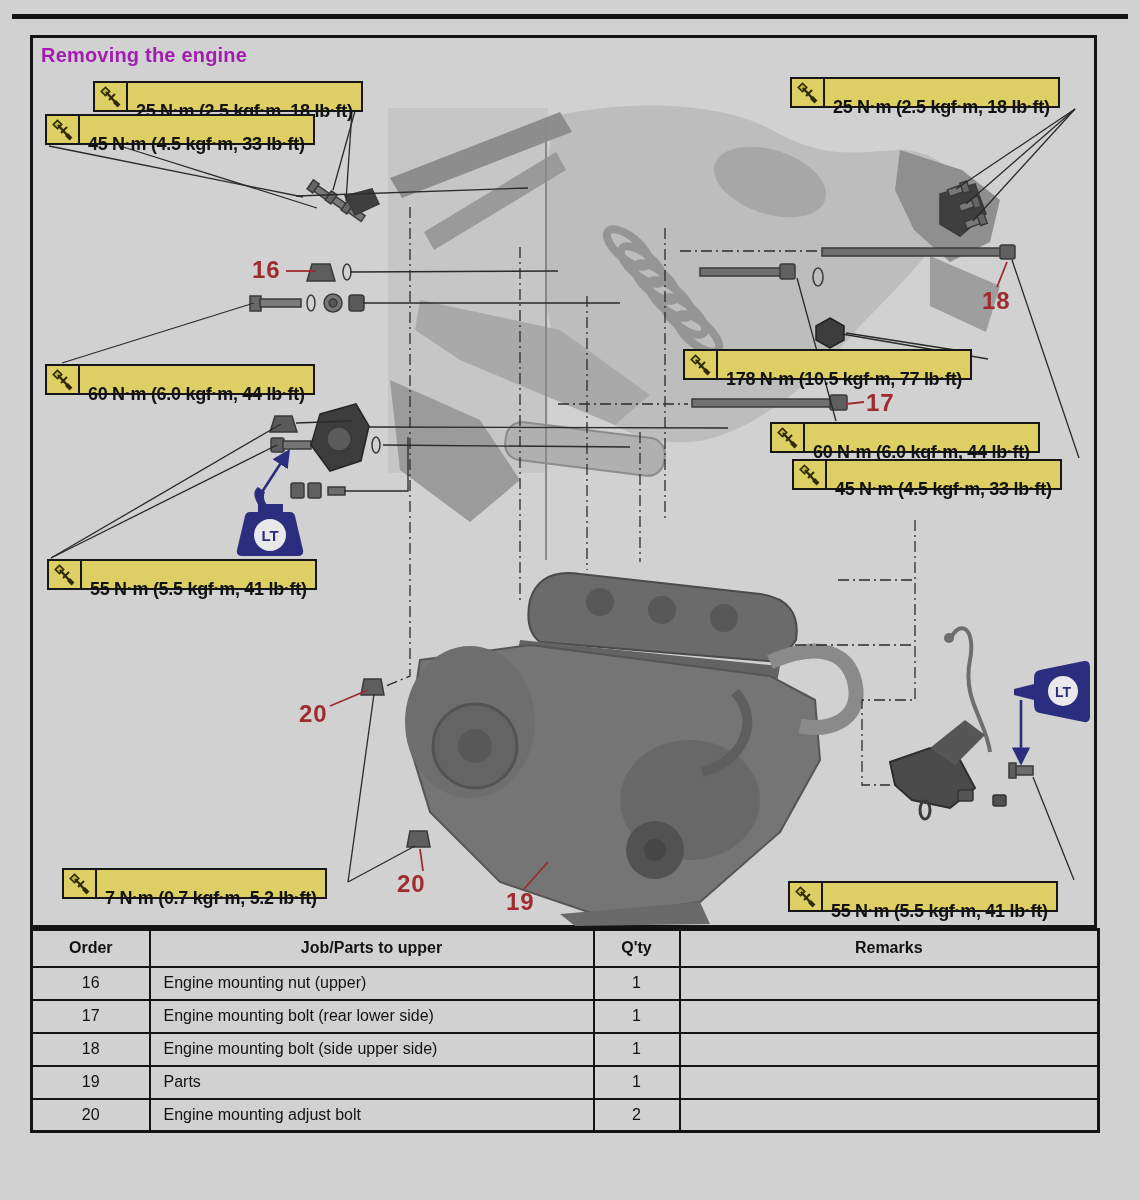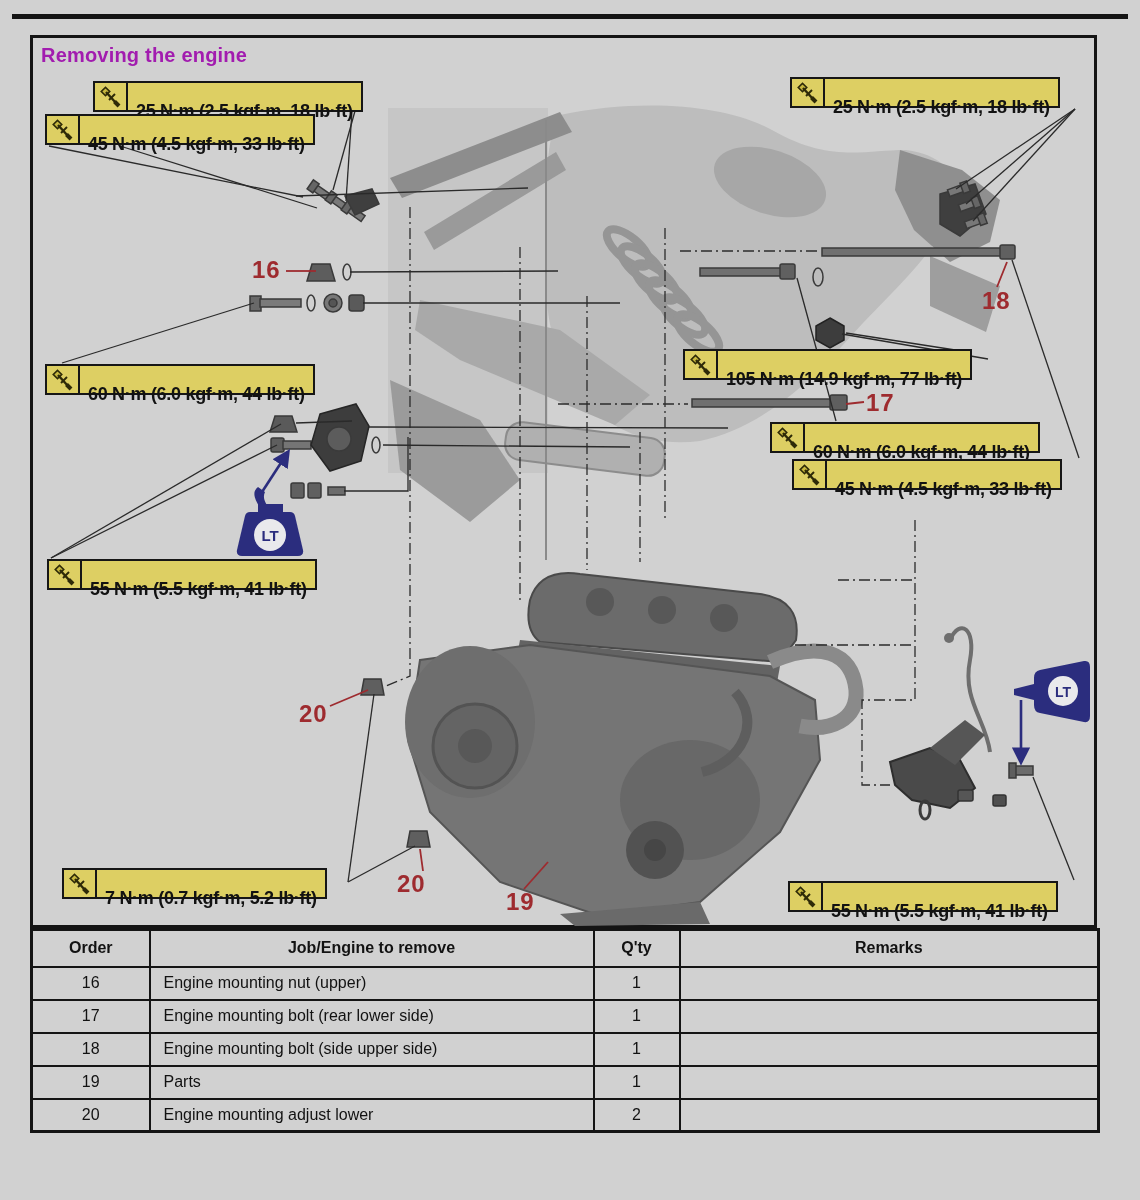--- a/index.html
+++ b/index.html
@@ -297,21 +297,21 @@
   <span class="tq-icon">
       <svg width="22" height="22" viewBox="0 0 22 22">
         <g stroke="#2e2a08" fill="none">
           <rect x="2.5" y="2.5" width="6" height="6" fill="#c9b93f" stroke-width="1.6" transform="rotate(45 5.5 5.5)"></rect>
           <line x1="6" y1="6" x2="16" y2="17" stroke-width="2.4"></line>
           <line x1="9" y1="14" x2="15" y2="8" stroke-width="2"></line>
           <line x1="14.5" y1="15.5" x2="19" y2="20" stroke-width="4"></line>
         </g>
       </svg>
     </span>
-  <span class="tq-text">105 N·m (14.9 kgf·m, 77 lb·ft)</span>
+  <span class="tq-text">178 N·m (10.5 kgf·m, 77 lb·ft)</span>
 </div>
 <div class="tq" style="left:770px;top:422px">
   <span class="tq-icon">
       <svg width="22" height="22" viewBox="0 0 22 22">
         <g stroke="#2e2a08" fill="none">
           <rect x="2.5" y="2.5" width="6" height="6" fill="#c9b93f" stroke-width="1.6" transform="rotate(45 5.5 5.5)"></rect>
           <line x1="6" y1="6" x2="16" y2="17" stroke-width="2.4"></line>
           <line x1="9" y1="14" x2="15" y2="8" stroke-width="2"></line>
           <line x1="14.5" y1="15.5" x2="19" y2="20" stroke-width="4"></line>
         </g>
@@ -382,21 +382,21 @@
 <table class="parts-table">
   <colgroup>
       <col style="width:118px">
       <col style="width:444px">
       <col style="width:86px">
       <col style="width:419px">
     </colgroup>
   <thead>
     <tr>
       <th>Order</th>
-      <th>Job/Engine to remove</th>
+      <th>Job/Parts to upper</th>
       <th>Q'ty</th>
       <th>Remarks</th>
     </tr>
   </thead>
   <tbody>
     <tr>
       <td class="c-order">16</td>
       <td class="c-job">Engine mounting nut (upper)</td>
       <td class="c-qty">1</td>
       <td class="c-remarks"></td>
@@ -414,18 +414,18 @@
       <td class="c-remarks"></td>
     </tr>
     <tr>
       <td class="c-order">19</td>
       <td class="c-job">Parts</td>
       <td class="c-qty">1</td>
       <td class="c-remarks"></td>
     </tr>
     <tr>
       <td class="c-order">20</td>
-      <td class="c-job">Engine mounting adjust lower</td>
+      <td class="c-job">Engine mounting adjust bolt</td>
       <td class="c-qty">2</td>
       <td class="c-remarks"></td>
     </tr>
   </tbody>
 </table>
 
 </body></html>

